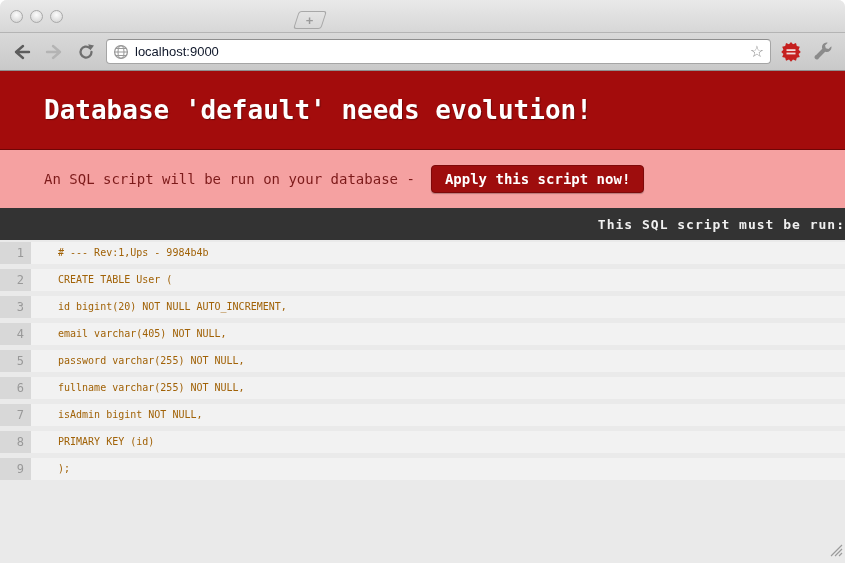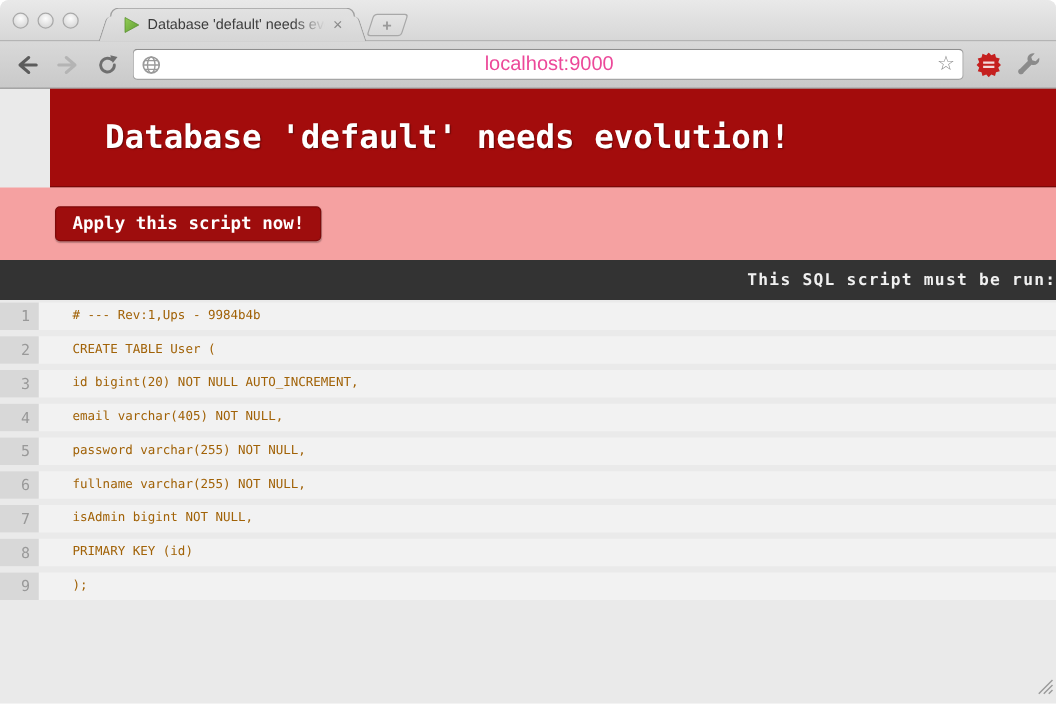--- a/index.html
+++ b/index.html
@@ -17,25 +17,25 @@
   .favicon { width:14px; height:14px; margin-right:6px; flex:0 0 auto; }
   .tab-title { font-size:11.5px; color:#3c3c3c; white-space:nowrap; overflow:hidden; max-width:148px;
     -webkit-mask-image:linear-gradient(90deg,#000 80%,transparent 98%); mask-image:linear-gradient(90deg,#000 80%,transparent 98%); }
   .tab-close { margin-left:auto; color:#8a8a8a; font-size:13px; line-height:13px; width:14px; height:14px; text-align:center; cursor:default; }
   .newtab { position:absolute; left:296px; bottom:3px; width:28px; height:18px; background:linear-gradient(#e4e4e4,#d8d8d8); border:1px solid #a8a8a8; border-radius:3px; transform:skewX(-18deg); display:flex; align-items:center; justify-content:center; }
   .newtab .plus { transform:skewX(18deg); color:#9a9a9a; font-size:13px; font-weight:bold; line-height:1; }
 
   .toolbar { height:38px; background:linear-gradient(#d9d9d9,#c9c9c9); border-bottom:1px solid #8f8f8f; display:flex; align-items:center; padding:0 10px; gap:8px; }
   .navbtn { width:24px; height:24px; display:flex; align-items:center; justify-content:center; }
   .omnibox { flex:1; height:25px; background:#fff; border:1px solid #a5a5a5; border-top-color:#8e8e8e; border-radius:4px; display:flex; align-items:center; padding:0 6px; gap:6px; }
-  .url { font-size:16px; color:#ec4899; flex:1;text-align:center; }
+  .url { font-size:13px; color:#0f172a; flex:1; }
   .star { color:#8c8c8c; font-size:16px; line-height:16px; cursor:default; }
 
   
-  .red-header { height:79px; background:var(--header-bg,#a30c0c); border-bottom:1px solid #6f0606; display:flex; align-items:center;margin-left:40px; }
+  .red-header { height:79px; background:var(--header-bg,#a30c0c); border-bottom:1px solid #6f0606; display:flex; align-items:center; }
   .red-header h1 { margin-left:44px; font-family:"DejaVu Sans Mono", monospace; font-weight:bold; font-size:26px; color:#fff; text-shadow:1px 1px 1px rgba(0,0,0,.35); letter-spacing:0; }
   .banner { height:58px; background:var(--banner-bg,#f5a1a1); display:flex; align-items:center; padding-left:44px; gap:16px; }
   .banner-msg { font-family:"DejaVu Sans Mono", monospace; font-size:14px; color:var(--banner-text,#7c1a1a); }
   .apply-btn { font-family:"DejaVu Sans Mono", monospace; font-size:14px; font-weight:bold; color:#fff; background:var(--button-bg,#9e0d0d); border:1px solid #7e0909; border-radius:4px; padding:5px 13px; cursor:pointer; box-shadow:0 1px 1px rgba(0,0,0,.25); }
   .script-bar { height:32px; background:var(--script-bar-bg,#333); display:flex; align-items:center; padding-left:44px;justify-content:flex-end; }
   .script-bar span { font-family:"DejaVu Sans Mono", monospace; font-size:13px; font-weight:bold; color:#f0f0f0; letter-spacing:1px; }
   .code { padding-top:2px; }
   .code-row { display:flex; height:22px; margin-bottom:5px; background:var(--code-row-bg,#f2f2f2); align-items:stretch; }
   .ln { width:31px; flex:0 0 31px; background:var(--gutter-bg,#d8d8d8); color:#999; font-family:"DejaVu Sans Mono", monospace; font-size:12px; text-align:right; padding-right:7px; line-height:22px; }
   .cd { flex:1; font-family:"DejaVu Sans Mono", monospace; font-size:10px; color:#a16207; padding-left:27px; line-height:22px; white-space:pre; }
@@ -44,33 +44,20 @@
 </head>
 <body>
 
 <div class="window">
 
   <div class="tabstrip">
     <div class="traffic">
       <span class="light"></span>
       <span class="light"></span>
       <span class="light"></span>
-    </div>
-    <div class="tab">
-      <svg class="favicon" viewBox="0 0 14 14">
-        <defs>
-            <linearGradient id="pg" x1="0" y1="0" x2="1" y2="1">
-          <stop offset="0" stop-color="#94ce56"></stop>
-              <stop offset="1" stop-color="#5e9c32"></stop>
-        </linearGradient>
-          </defs>
-        <polygon points="2,1 13,7 2,13" fill="url(#pg)" stroke="#558c2c" stroke-width="0.6"></polygon>
-      </svg>
-      <span class="tab-title">Database 'default' needs evo</span>
-      <span class="tab-close">×</span>
     </div>
     <div class="newtab">
       <span class="plus">+</span>
     </div>
   </div>
 
   <div class="toolbar">
     <span class="navbtn">
       <svg width="18" height="16" viewBox="0 0 18 16">
         <path d="M10 2 L3 8 L10 14 M3 8 H16" stroke="#5c5c5c" stroke-width="2.4" fill="none" stroke-linecap="round" stroke-linejoin="round"></path>
@@ -108,20 +95,21 @@
         <path fill="#8b8b8b" d="M18.3 4.2 a4.6 4.6 0 0 1 -6.1 5.5 L6 15.9 a2.3 2.3 0 1 1 -2.9-2.9 l6.2-6.2 a4.6 4.6 0 0 1 5.5-6.1 L12 3.5 l0.8 2.7 2.7 0.8z"></path>
       </svg>
     </span>
   </div>
 
   <div class="red-header">
     <h1>Database 'default' needs evolution!</h1>
   </div>
 
   <div class="banner">
+    <span class="banner-msg">An SQL script will be run on your database -</span>
     <button class="apply-btn">Apply this script now!</button>
   </div>
 
   <div class="script-bar">
     <span>This SQL script must be run:</span>
   </div>
 
   <div class="code">
 
       <div class="code-row">

